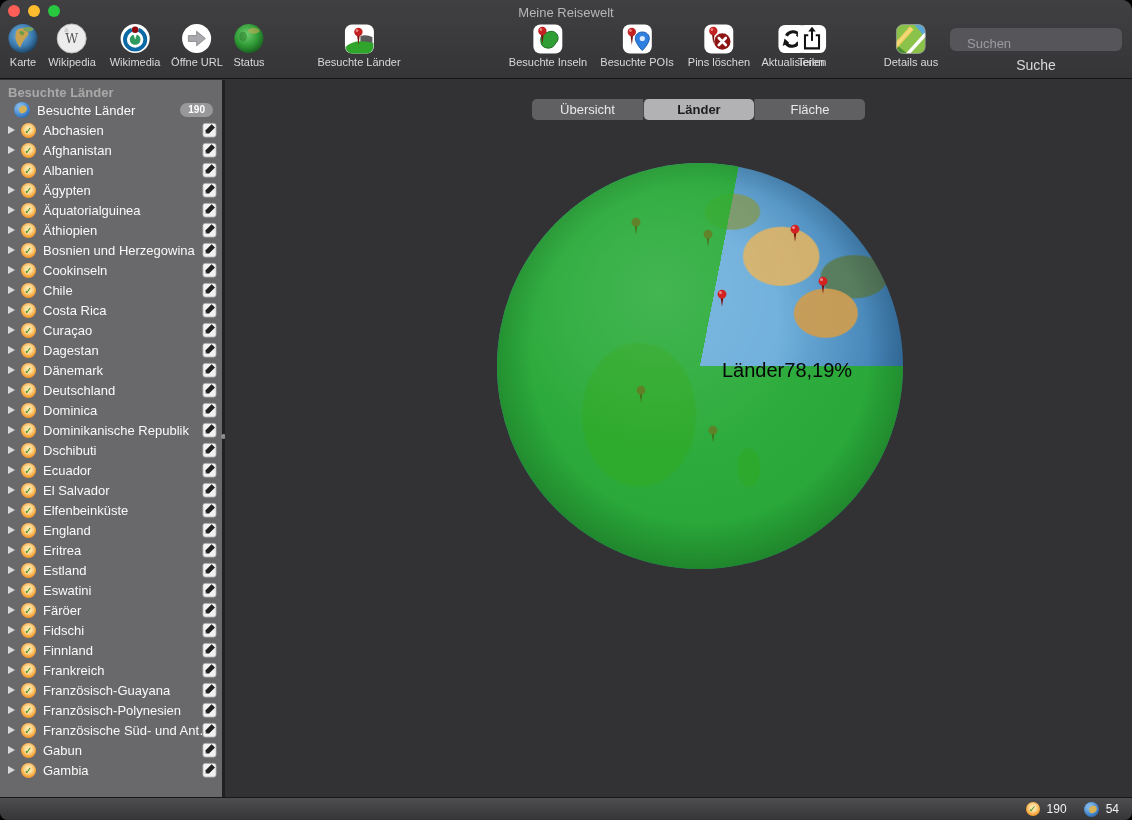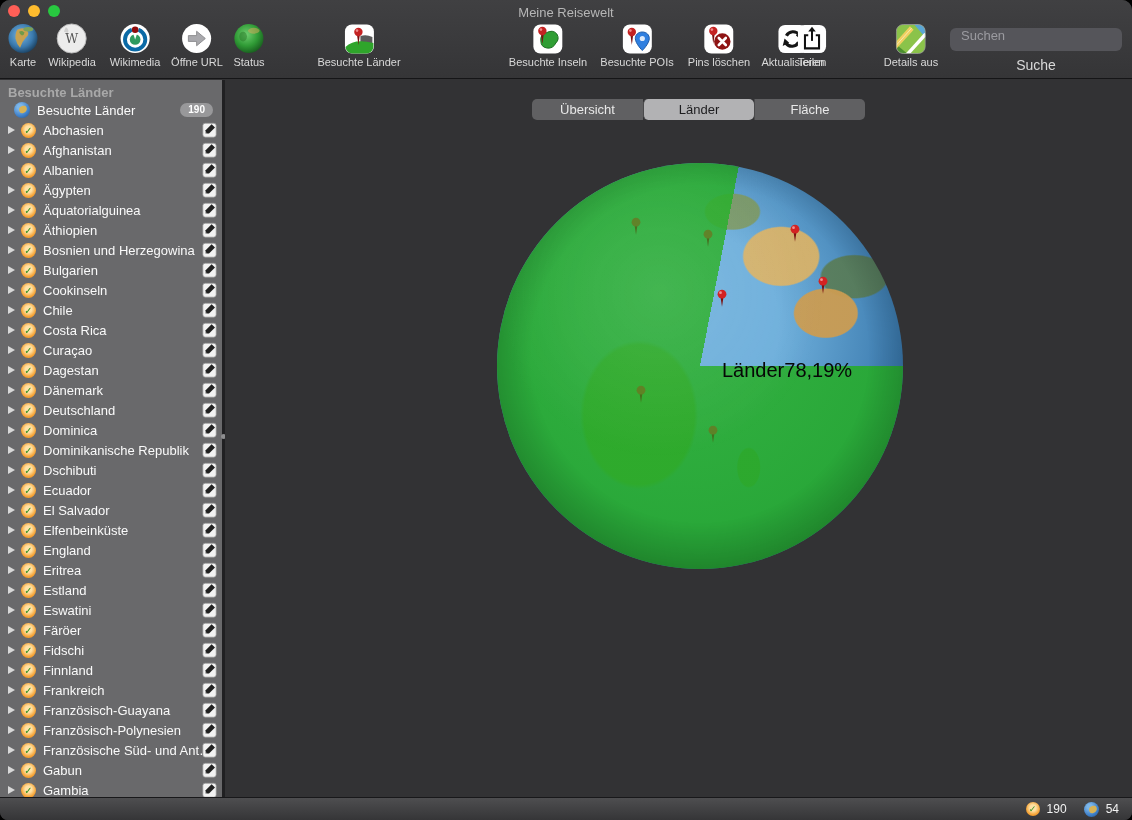--- a/index.html
+++ b/index.html
@@ -17,22 +17,22 @@
   .tl-green{ left:48px; background:#28c840; }
   .win-title{ position:absolute; top:5px; left:0; width:100%; text-align:center;
     font-size:13px; color:#b6b6b6; }
 
   .tb-item{ position:absolute; top:21px; transform:translateX(-50%);
     display:flex; flex-direction:column; align-items:center; cursor:default; }
   .tb-icon{ height:35px; display:flex; align-items:center; justify-content:center; }
   .tb-label{ font-size:11px; color:#d9d9d9; white-space:nowrap; line-height:13px; }
 
   .searchbox{ position:absolute; left:950px; top:28px; width:172px; height:23px;
-    background:#55555a; border-radius:6px; display:flex; align-items:flex-start;
-    padding:0 7px; gap:4px; }
+    background:#55555a; border-radius:6px; display:flex; align-items:flex-end;
+    padding:0 13px; gap:4px; }
   .searchbox input{ flex:1; background:transparent; border:none; outline:none;
     color:#e5e5e5; font-size:13px; font-family:inherit; }
   .searchbox input::placeholder{ color:#9b9ba0; }
   .search-label{ position:absolute; left:950px; top:57px; width:172px; text-align:center;
     font-size:14px; color:#d9d9d9; }
 
   
   .sidebar{ position:absolute; left:0; top:80px; width:222px; height:717px;
     background:#69696b; overflow:hidden; }
   .side-header{ padding:5px 0 2px 8px; font-size:13px; font-weight:bold; color:#a9a9a9; height:20px; }
@@ -57,21 +57,21 @@
   .divider-dot{ position:absolute; left:221px; top:434px; width:5px; height:5px;
     border-radius:50%; background:#8e8e90; }
 
   
   .main{ position:absolute; left:225px; top:80px; width:907px; height:717px; background:#323234; }
   .segmented{ position:absolute; left:307px; top:19px; height:21px; display:flex;
     border-radius:5px; overflow:hidden; }
   .seg{ width:111px; height:21px; background:#606062; color:#e8e8e8; font-size:13px;
     border:none; font-family:inherit; cursor:default; line-height:21px; text-align:center; }
   .seg + .seg{ border-left:1px solid #4a4a4c; }
-  .seg.selected{ background:#b2b2b4; color:#1d1d1f; border-radius:5px; font-weight:normal; }
+  .seg.selected{ background:#b2b2b4; color:#1d1d1f; border-radius:5px; font-weight:bold; }
 
   .globe{ position:absolute; left:272px; top:83px; width:406px; height:406px; }
   .globe-base{ position:absolute; inset:0; border-radius:50%;
     background:
       radial-gradient(ellipse 62px 48px at 70% 23%, rgba(216,178,104,.95) 0 60%, rgba(216,178,104,0) 63%),
       radial-gradient(ellipse 52px 40px at 81% 37%, rgba(203,156,82,.95) 0 60%, rgba(203,156,82,0) 63%),
       radial-gradient(ellipse 46px 30px at 58% 12%, rgba(125,150,88,.85) 0 58%, rgba(125,150,88,0) 62%),
       radial-gradient(ellipse 56px 36px at 88% 28%, rgba(90,120,70,.8) 0 58%, rgba(90,120,70,0) 62%),
       radial-gradient(ellipse 95px 120px at 35% 62%, rgba(110,150,62,.9) 0 58%, rgba(110,150,62,0) 62%),
       radial-gradient(ellipse 20px 34px at 62% 75%, rgba(96,134,60,.8) 0 55%, rgba(96,134,60,0) 60%),
@@ -373,30 +373,20 @@
       <span class="tri"></span>
       <span class="badge-check"></span>
       <span class="row-label">Bosnien und Herzegowina</span>
       <svg class="note-btn" viewBox="0 0 15 16">
         <rect x="0.8" y="1.2" width="13.4" height="14" rx="2.4" fill="#f2f2f2" stroke="#8e8e8e" stroke-width="0.7"></rect>
         <polygon points="9.6,2.2 13,5.6 7,11.6 3.6,11.6 3.6,8.2" fill="#222"></polygon>
         <polygon points="3.6,11.6 5.2,11.6 3.6,10" fill="#bdbdbd"></polygon>
       </svg>
     </div>
 
-    <div class="side-row">
-      <span class="tri"></span>
-      <span class="badge-check"></span>
-      <span class="row-label">Bulgarien</span>
-      <svg class="note-btn" viewBox="0 0 15 16">
-        <rect x="0.8" y="1.2" width="13.4" height="14" rx="2.4" fill="#f2f2f2" stroke="#8e8e8e" stroke-width="0.7"></rect>
-        <polygon points="9.6,2.2 13,5.6 7,11.6 3.6,11.6 3.6,8.2" fill="#222"></polygon>
-        <polygon points="3.6,11.6 5.2,11.6 3.6,10" fill="#bdbdbd"></polygon>
-      </svg>
-    </div>
 
     <div class="side-row">
       <span class="tri"></span>
       <span class="badge-check"></span>
       <span class="row-label">Cookinseln</span>
       <svg class="note-btn" viewBox="0 0 15 16">
         <rect x="0.8" y="1.2" width="13.4" height="14" rx="2.4" fill="#f2f2f2" stroke="#8e8e8e" stroke-width="0.7"></rect>
         <polygon points="9.6,2.2 13,5.6 7,11.6 3.6,11.6 3.6,8.2" fill="#222"></polygon>
         <polygon points="3.6,11.6 5.2,11.6 3.6,10" fill="#bdbdbd"></polygon>
       </svg>

